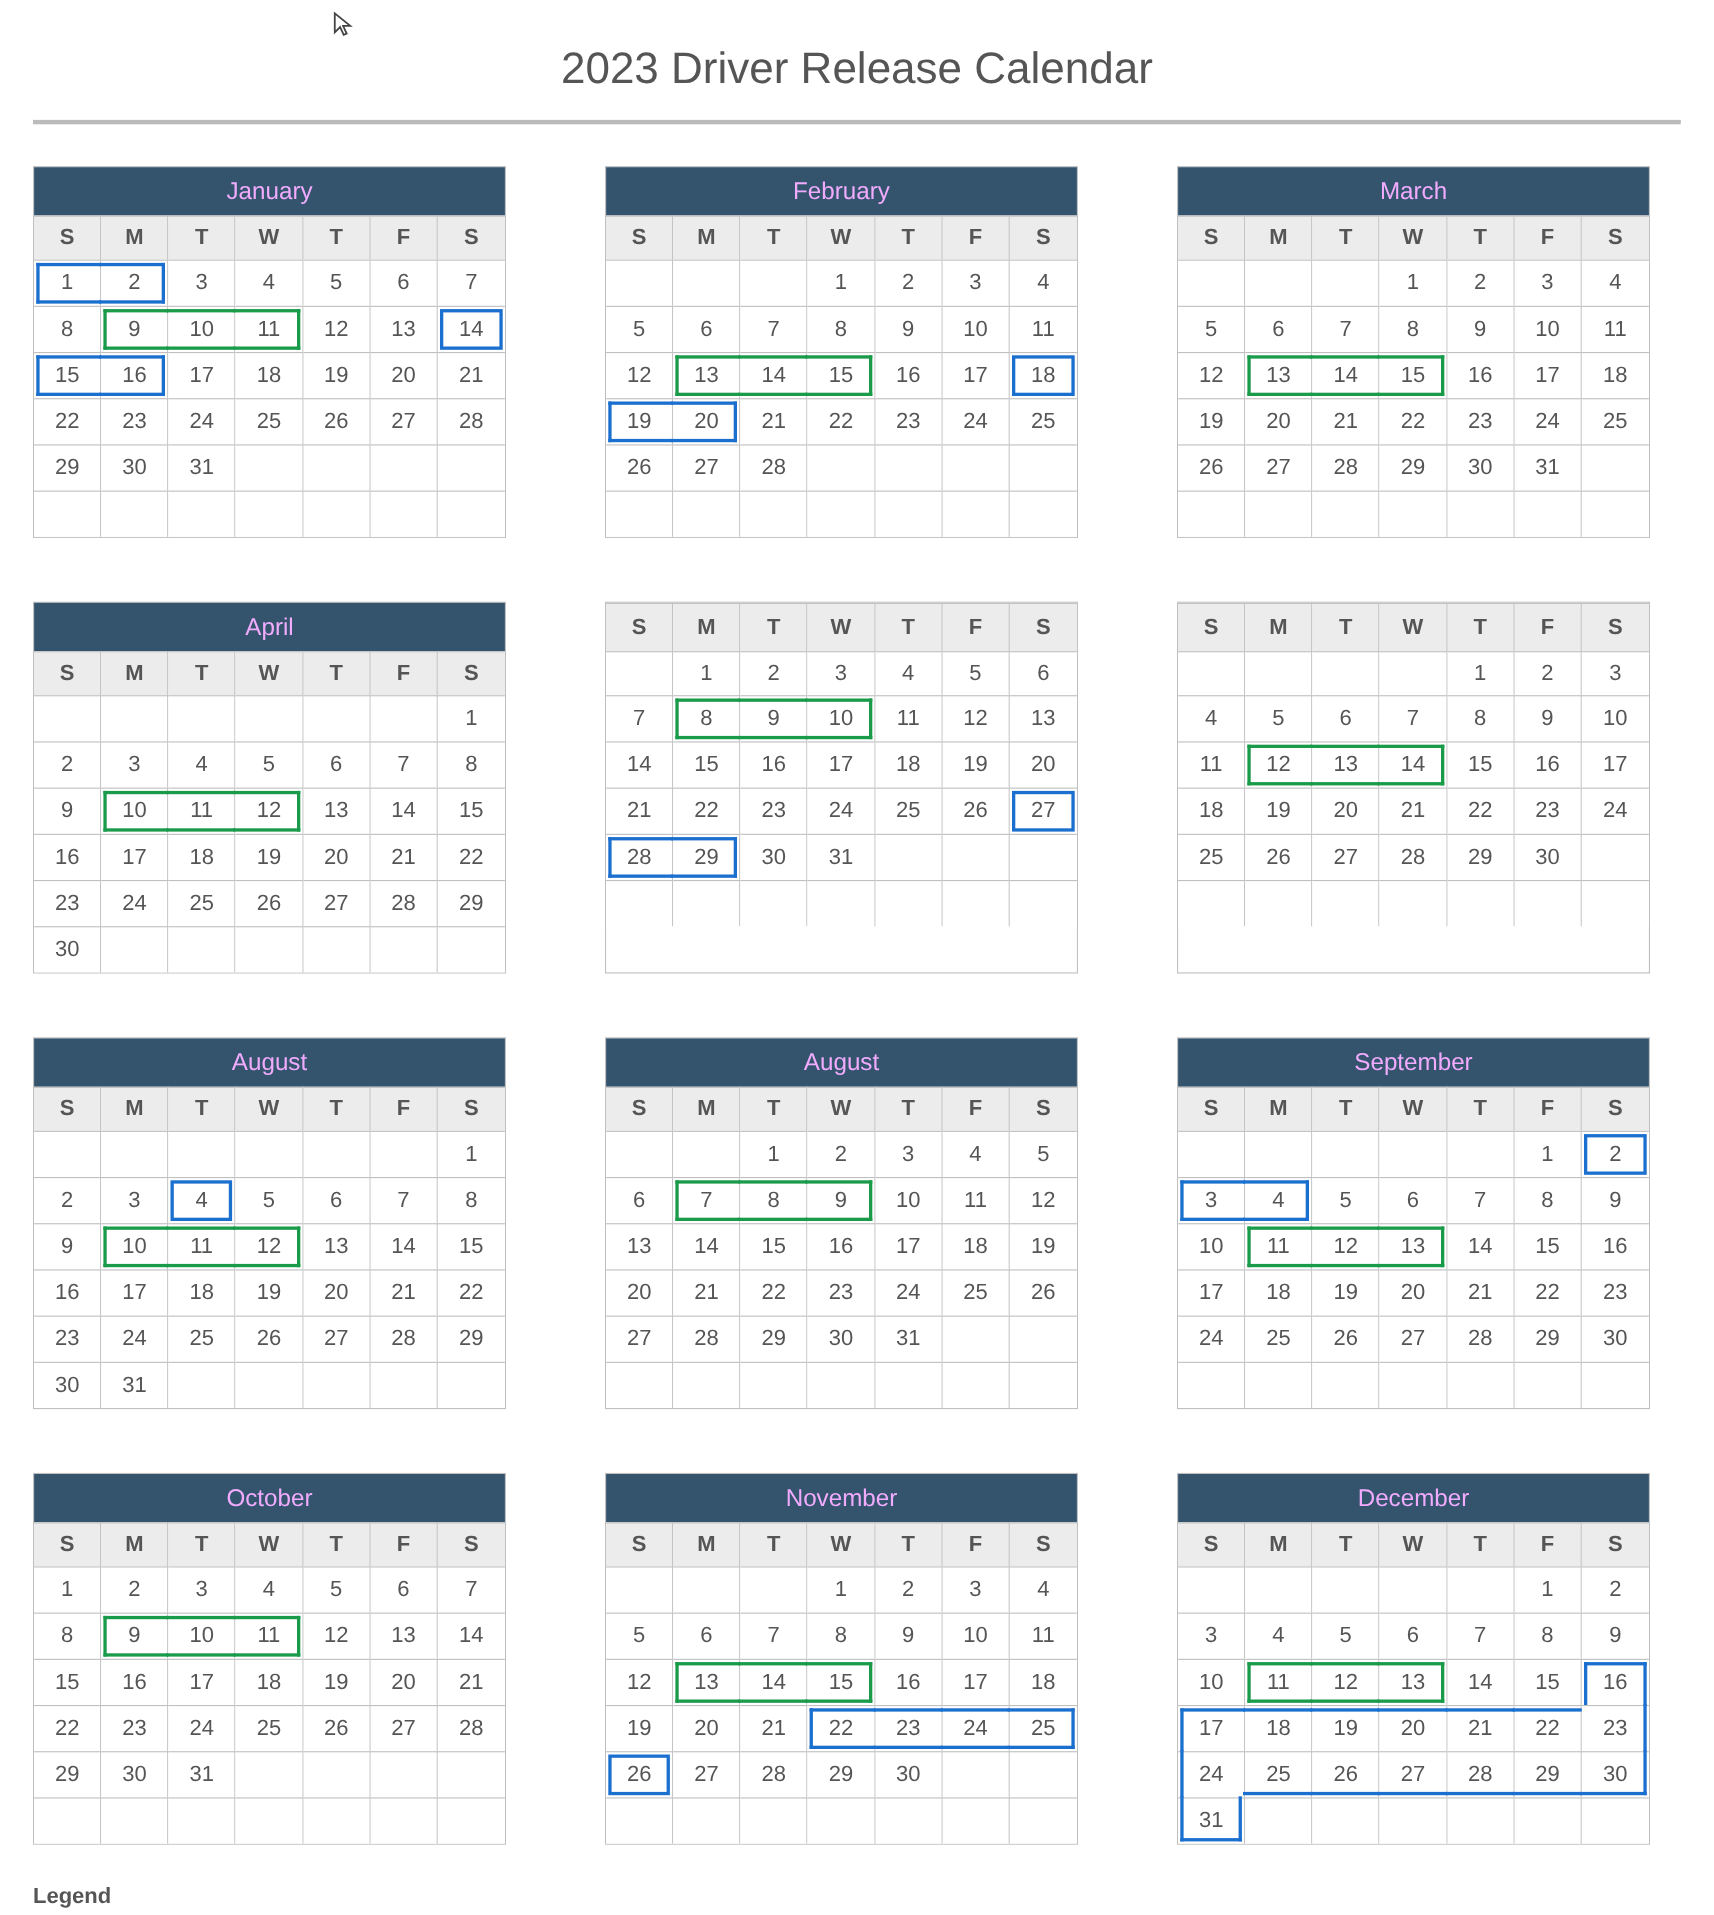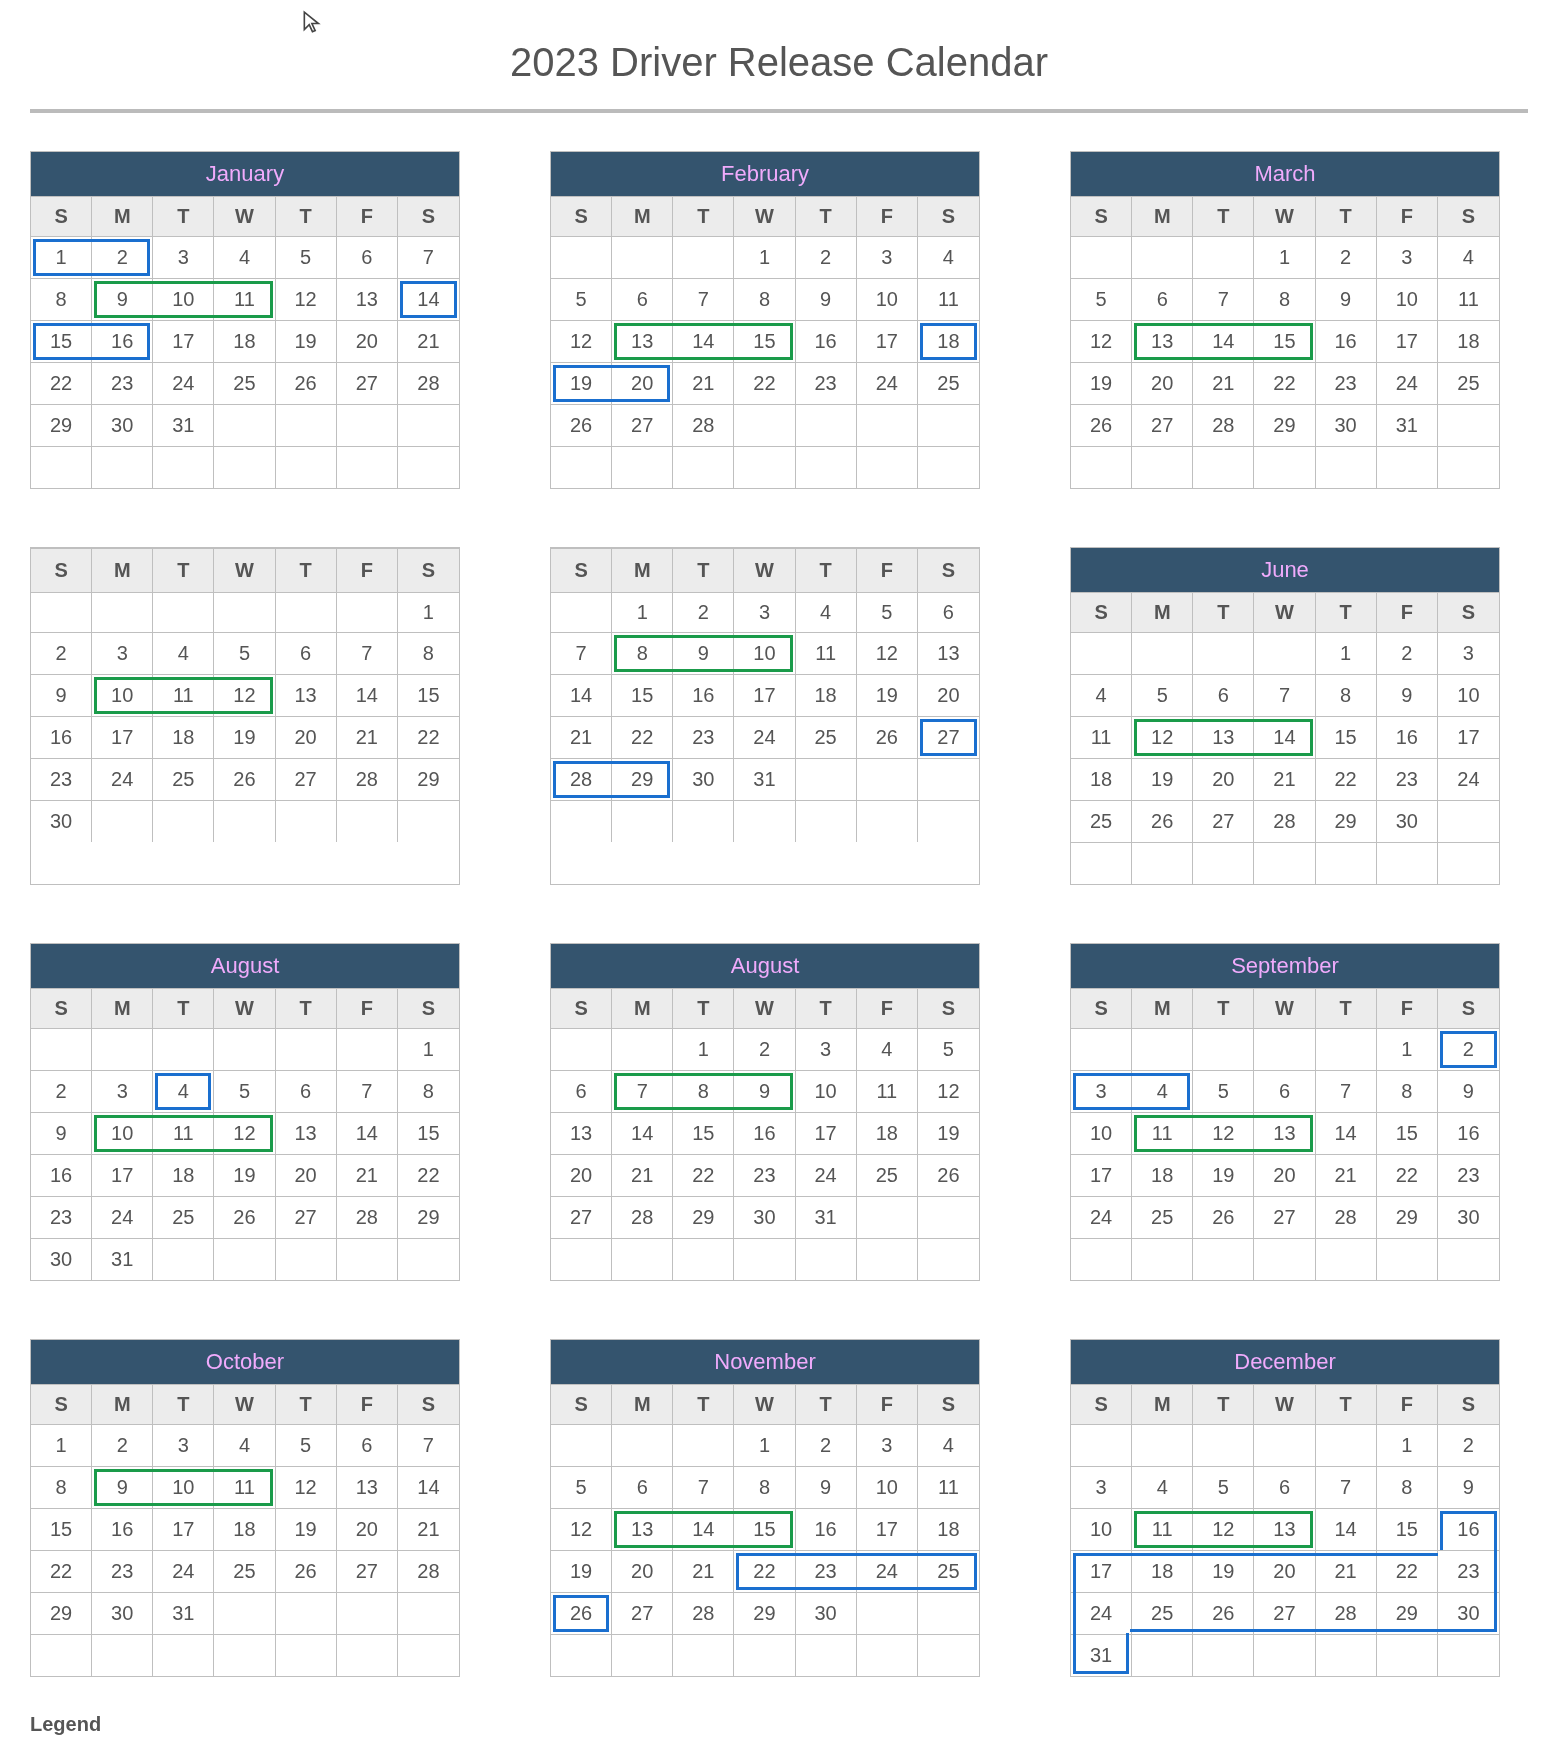--- a/index.html
+++ b/index.html
@@ -309,20 +309,21 @@
         <div class="day"></div>
         <div class="day"></div>
         <div class="day"></div>
         <div class="day"></div>
         <div class="day"></div>
         <div class="day"></div>
         <div class="day"></div>
       </div>
     </div>
     <div class="month">
+      <div class="month-title">April</div>
       <div class="dow-row">
         <div class="dow">S</div>
         <div class="dow">M</div>
         <div class="dow">T</div>
         <div class="dow">W</div>
         <div class="dow">T</div>
         <div class="dow">F</div>
         <div class="dow">S</div>
       </div>
       <div class="day-row">
@@ -439,21 +440,20 @@
         <div class="day"></div>
         <div class="day"></div>
         <div class="day"></div>
         <div class="day"></div>
         <div class="day"></div>
         <div class="day"></div>
         <div class="day"></div>
       </div>
     </div>
     <div class="month">
-      <div class="month-title">June</div>
       <div class="dow-row">
         <div class="dow">S</div>
         <div class="dow">M</div>
         <div class="dow">T</div>
         <div class="dow">W</div>
         <div class="dow">T</div>
         <div class="dow">F</div>
         <div class="dow">S</div>
       </div>
       <div class="day-row">

